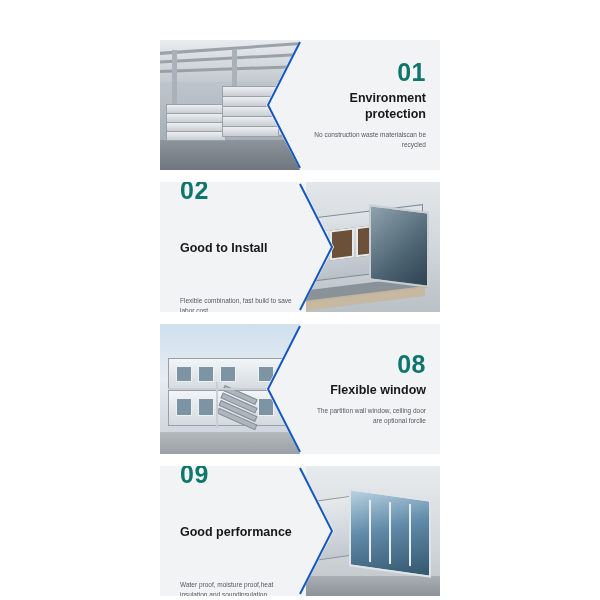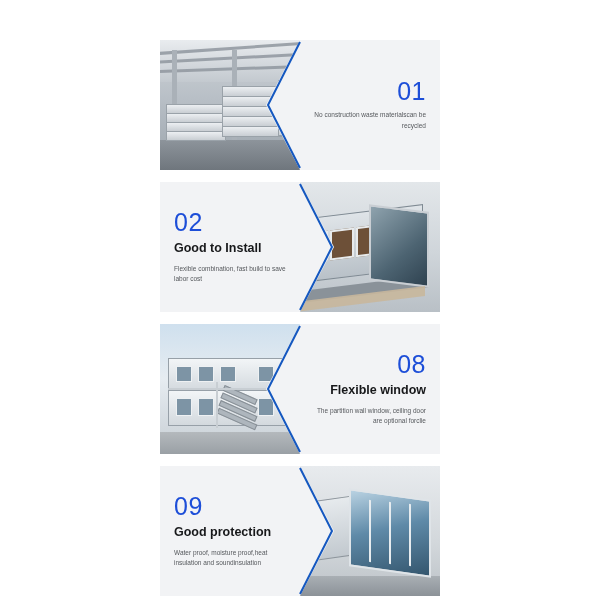--- a/index.html
+++ b/index.html
@@ -53,21 +53,21 @@
     width: 140px;
     height: 130px;
     background: #f2f3f5;
     box-sizing: border-box;
     padding: 10px 12px;
     display: flex;
     flex-direction: column;
     justify-content: center;
   }
   .text-panel.right { right: 0; text-align: right; align-items: flex-end; padding-right: 14px;}
-  .text-panel.left  { left: 0;  text-align: left;  align-items: flex-start; padding-left: 14px;}
+  .text-panel.left  { left: 6px;  text-align: left;  align-items: flex-start; padding-left: 14px; gap: 32px;}
 
   
   .chevron {
     position: absolute;
     top: 0;
     width: 34px;
     height: 130px;
     z-index: 3;
   }
   .chevron.point-left {
@@ -87,22 +87,22 @@
     width: 36px;
     height: 130px;
     z-index: 4;
     pointer-events: none;
   }
   .chevron-line.point-left { right: 138px; }
   .chevron-line.point-right { left: 138px; }
 
   .num {
     font-size: 25px;
-    font-weight: normal;
-    color: #1d4ed8;
+    font-weight: bold;
+    color: #0f766e;
     line-height: 1;
     letter-spacing: 0.5px;
     margin-bottom: 6px;
     text-align: right;
   }
   .title {
     font-size: 12.5px;
     font-weight: bold;
     color: #17181a;
     line-height: 1.25;
@@ -228,20 +228,21 @@
         <div class="stack" style="left:118px;top:62px;width:48px;height:10px;"></div>
         <div class="stack" style="left:118px;top:73px;width:48px;height:10px;"></div>
         <div class="stack" style="left:118px;top:84px;width:48px;height:10px;"></div>
       </div>
       <div class="chevron point-left"></div>
       <svg class="chevron-line point-left" viewBox="0 0 36 130" preserveAspectRatio="none">
         <polyline points="34,2 2,65 34,128" fill="none" stroke="#1558c0" stroke-width="2"></polyline>
       </svg>
       <div class="text-panel right">
         <div class="num">01</div>
+        <div class="title">Environment protection</div>
         <div class="desc">No construction waste materialscan be recycled</div>
       </div>
     </div>
 
     <div class="feature-row">
       <div class="photo right ph2">
         <div class="base"></div>
         <div class="body">
           <div class="win" style="left:10px;top:14px;width:20px;height:26px;"></div>
           <div class="win" style="left:36px;top:14px;width:20px;height:26px;"></div>
@@ -301,19 +302,19 @@
         <div class="mull" style="left:92px;top:34px;width:2px;height:62px;transform:skewY(8deg);"></div>
         <div class="mull" style="left:112px;top:36px;width:2px;height:62px;transform:skewY(8deg);"></div>
         <div class="mull" style="left:132px;top:38px;width:2px;height:62px;transform:skewY(8deg);"></div>
       </div>
       <div class="chevron point-right"></div>
       <svg class="chevron-line point-right" viewBox="0 0 36 130" preserveAspectRatio="none">
         <polyline points="2,2 34,65 2,128" fill="none" stroke="#1558c0" stroke-width="2"></polyline>
       </svg>
       <div class="text-panel left">
         <div class="num">09</div>
-        <div class="title">Good protection</div>
+        <div class="title">Good performance</div>
         <div class="desc">Water proof, moisture proof,heat insulation and soundinsulation</div>
       </div>
     </div>
 
   </div>
 </div>
 
 </body></html>

